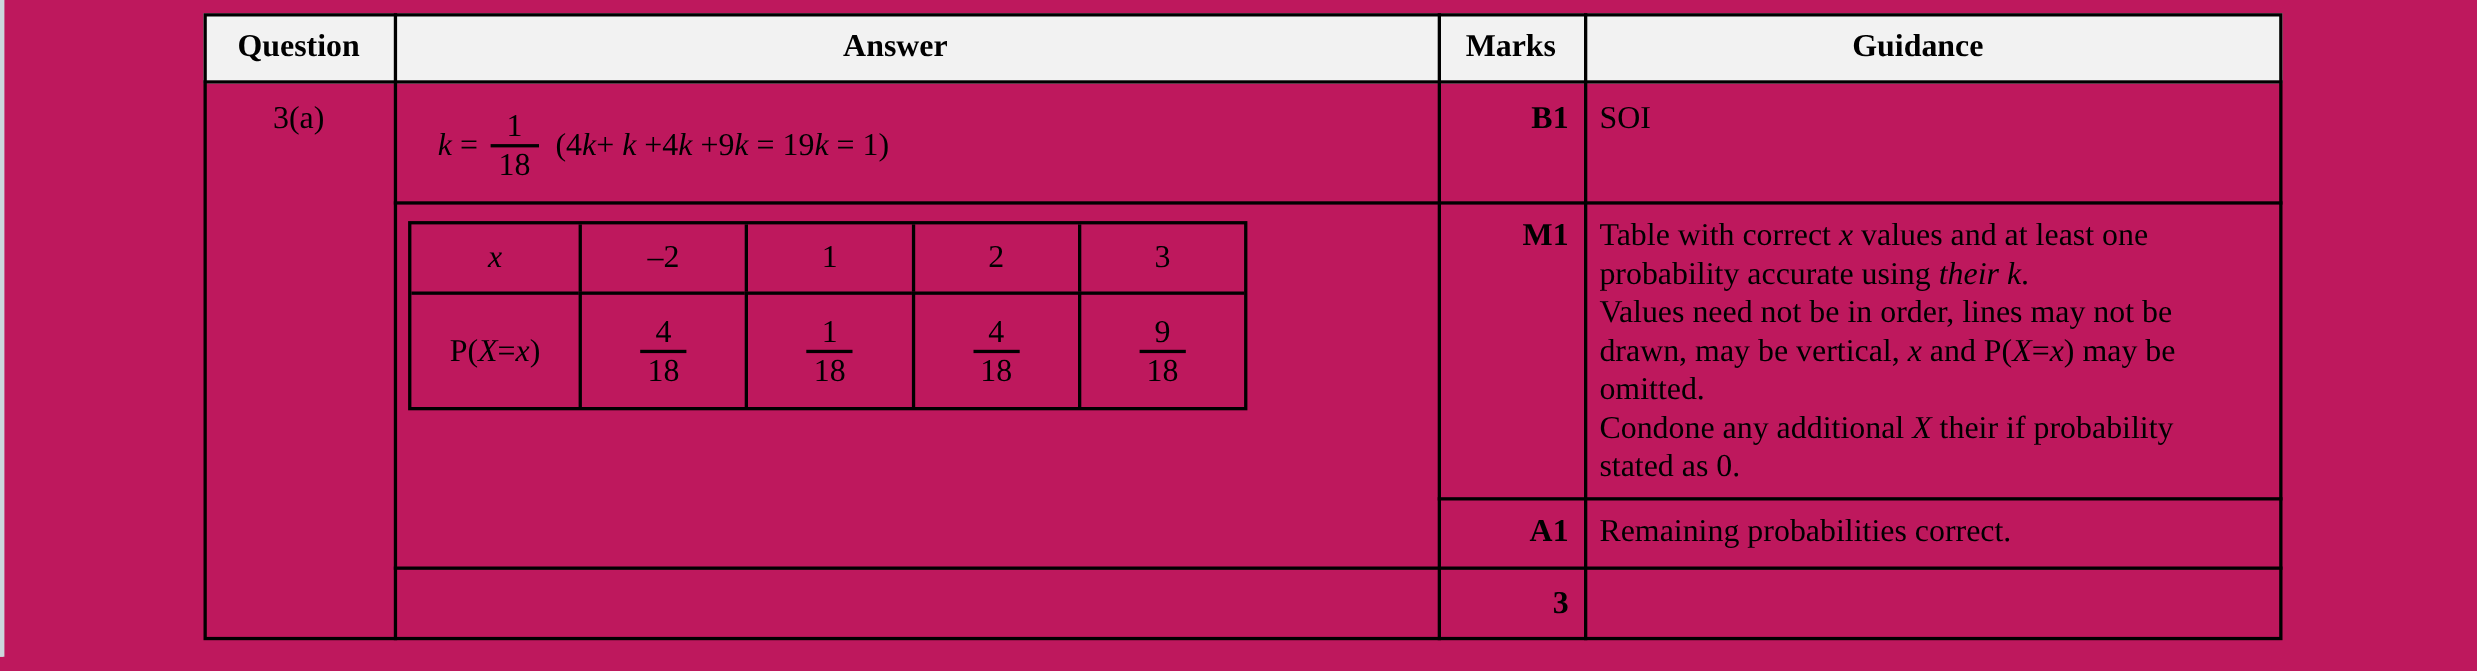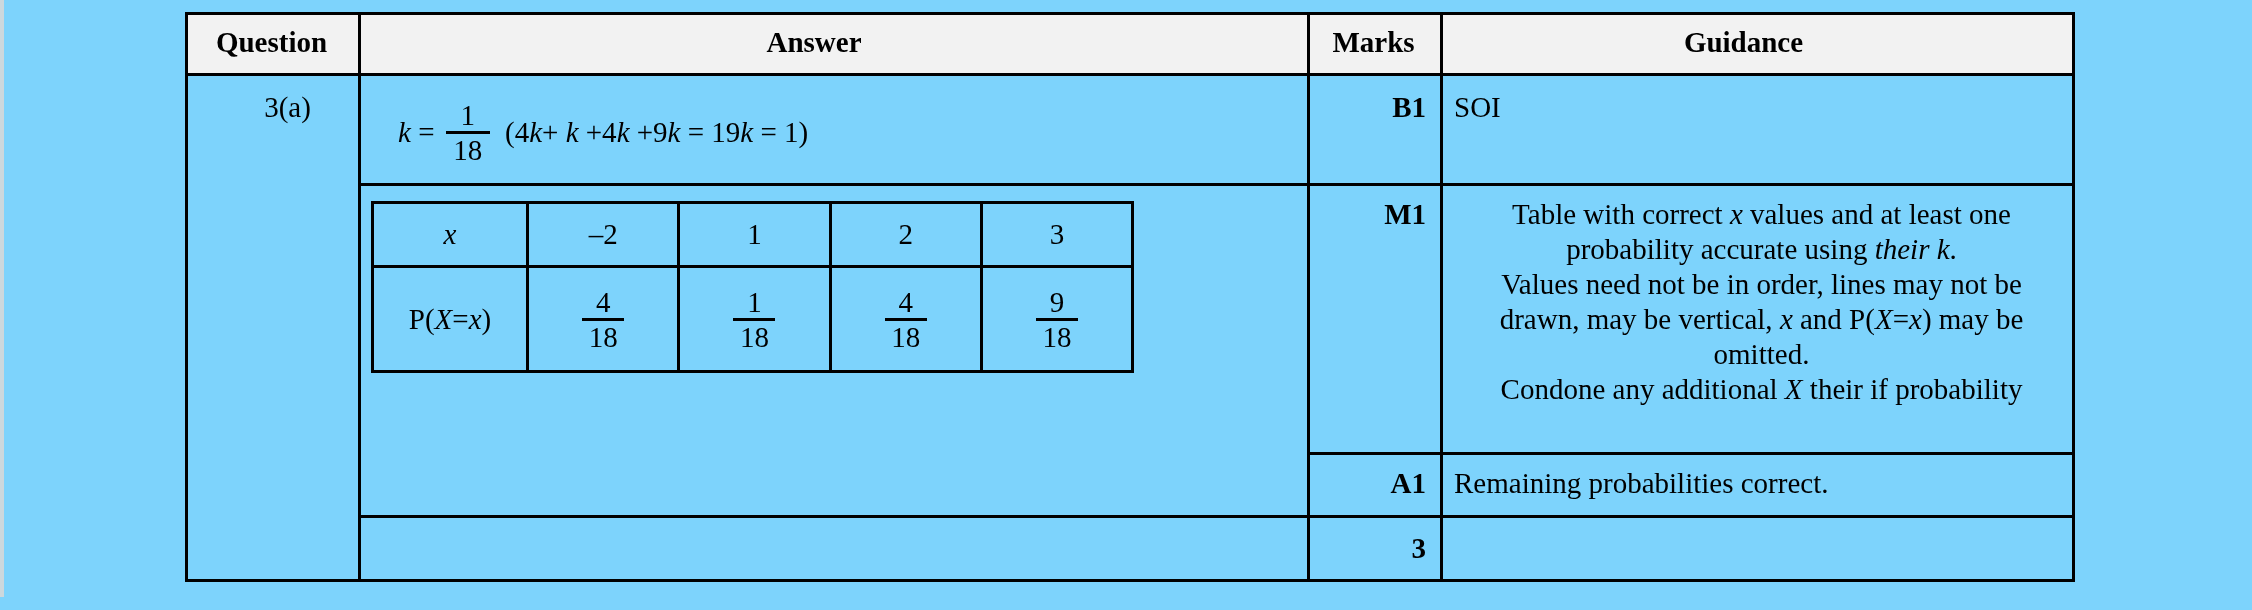--- a/index.html
+++ b/index.html
@@ -1,34 +1,34 @@
 <!DOCTYPE html>
 <html><head>
 <meta charset="utf-8">
 <style>
   * { margin:0; padding:0; box-sizing:border-box; }
   html,body { background:#ffffff; }
   body { font-family:"Liberation Serif","DejaVu Serif",serif; color:#000; }
-  .screen { position:relative; width:2252px; height:610px; background:#7dd3fc; overflow:hidden; }
+  .screen { position:relative; width:2252px; height:610px; background:#be185d; overflow:hidden; }
 
   
   .edge { position:absolute; top:0; height:597px; }
   .edge.left  { left:2;  width:3px; background:#dde3e0; }
   .edge.right { left:2245; width:4px; background:#ccd8dd; }
 
   
   .hdr-bg   { position:absolute; left:185px; top:12px; width:1890px; height:64px; background:#f2f2f2; }
   .tframe   { position:absolute; left:185px; top:12px; width:1890px; height:570px; border:3px solid #000; }
   .vline    { position:absolute; top:12px; height:570px; width:3px; background:#000; }
   .hline    { position:absolute; height:3px; background:#000; }
 
   .hcell { position:absolute; top:12px; height:61px; display:flex; align-items:center; justify-content:center;
            font-weight:bold; font-size:29px; }
 
-  .qlabel { position:absolute; left:185px; top:90px; width:173px; text-align:center; font-size:29px; line-height:34px;margin-left:16px; }
+  .qlabel { position:absolute; left:185px; top:90px; width:173px; text-align:center; font-size:29px; line-height:34px; }
 
   
   .formula { position:absolute; left:398px; top:94px; height:76px; display:flex; align-items:center; font-size:29px; }
   .formula span, .formula em { white-space:pre; }
   .frac { display:inline-flex; flex-direction:column; align-items:center; vertical-align:middle; }
   .frac .fnum, .frac .fden { line-height:30px; font-size:29px; text-align:center; }
   .frac .fbar { height:3px; background:#000; width:44px; margin:1px 0; }
   .formula .frac { margin:0 8px 0 4px; }
 
   
@@ -135,23 +135,24 @@
         </span>
     </div>
   </div>
 
   <div class="mark" style="top:90px;">B1</div>
   <div class="mark" style="top:197px;">M1</div>
   <div class="mark" style="top:466px;">A1</div>
   <div class="mark" style="top:531px;">3</div>
 
   <div class="guide" style="top:90px;">SOI</div>
-  <div class="guide g-m1" style="top:197px;text-align:center;">
+  <div class="guide g-m1" style="top:197px;">
       <div><span>Table with correct </span><em>x</em><span> values and at least one</span></div>
       <div><span>probability accurate using </span><em>their k</em><span>.</span></div>
       <div><span>Values need not be in order, lines may not be</span></div>
       <div><span>drawn, may be vertical, </span><em>x</em><span> and P(</span><em>X</em><span>=</span><em>x</em><span>) may be</span></div>
       <div><span>omitted.</span></div>
       <div><span>Condone any additional </span><em>X</em><span> their if probability</span></div>
+      <div><span>stated as 0.</span></div>
     </div>
   <div class="guide" style="top:466px;">Remaining probabilities correct.</div>
 
 </div>
 
 </body></html>

